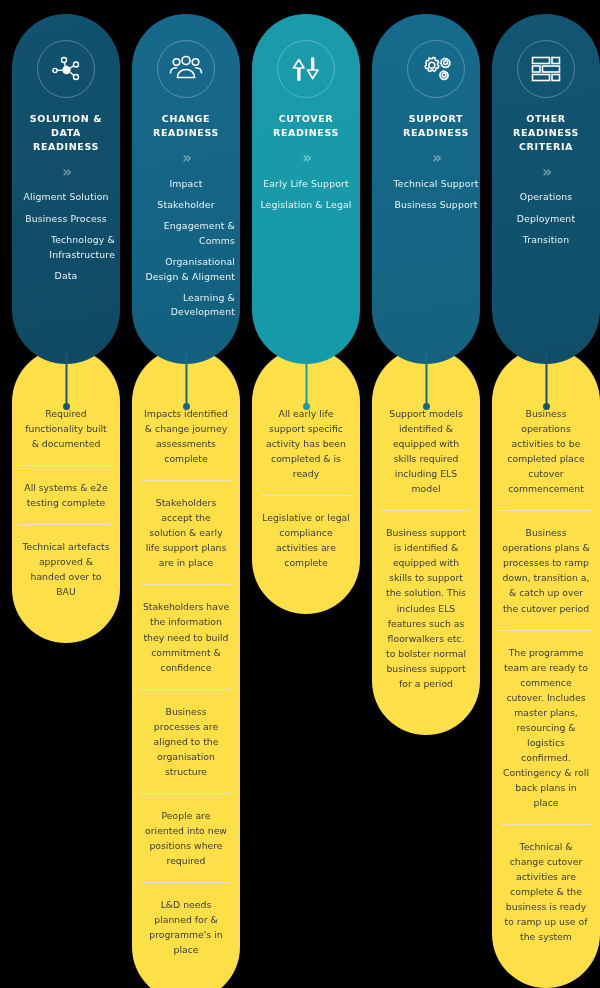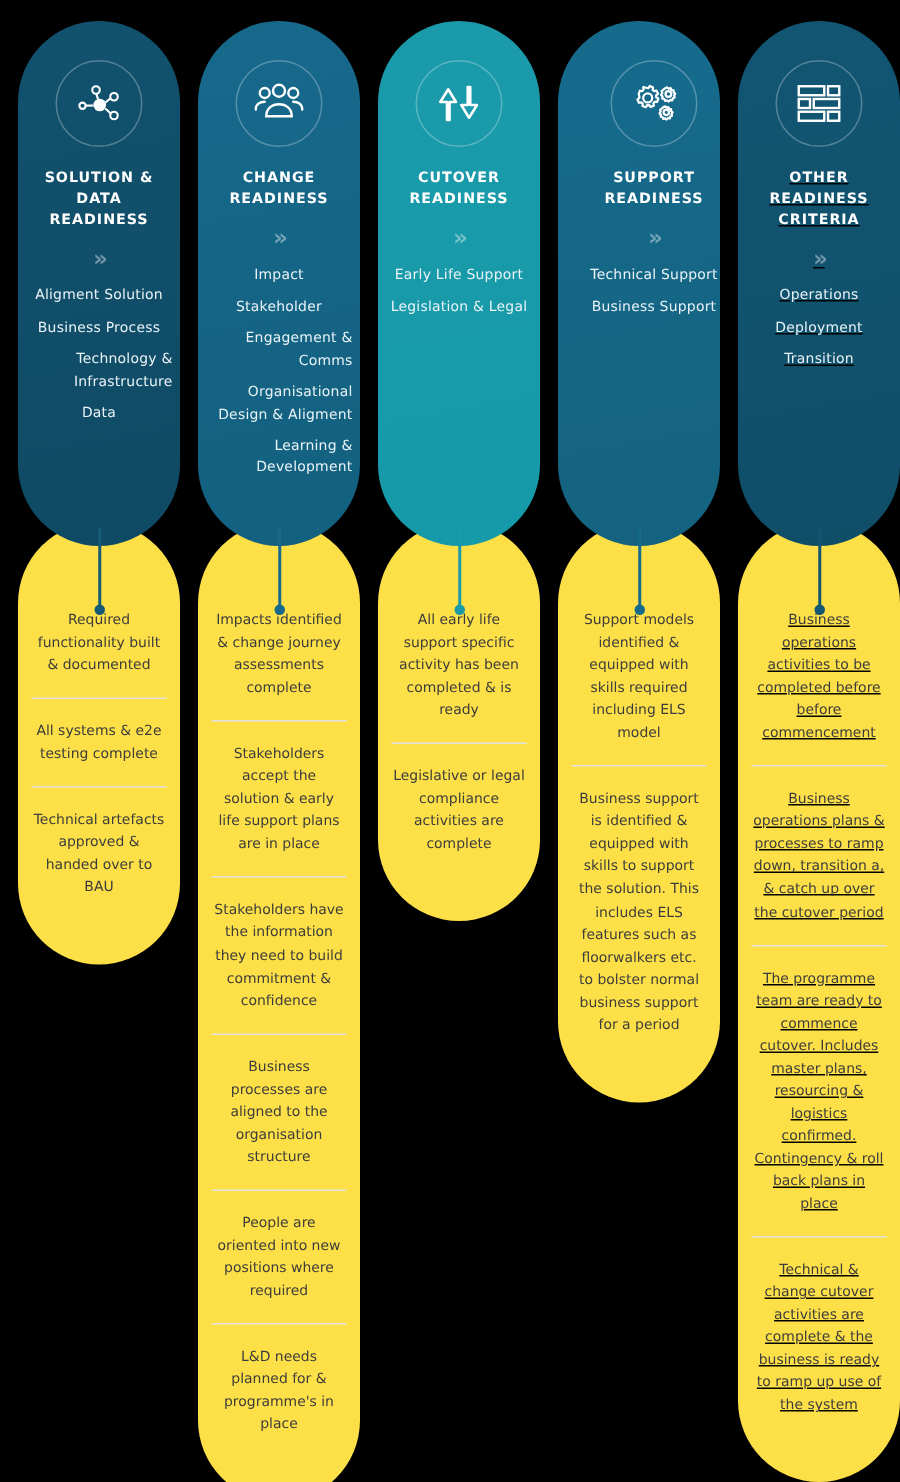--- a/index.html
+++ b/index.html
@@ -22,21 +22,21 @@
     padding: 14px 0 0 0;
   }
   .column {
     position: relative;
     width: 108px;
     margin-left: 12px;
     display: flex;
     flex-direction: column;
     align-items: center;
   }
-  .column:last-child { margin-right: 12px; text-decoration: underline; }
+  .column:last-child { margin-right: 12px; }
 
   
   .pill {
     position: relative;
     width: 108px;
     height: 350px;
     border-radius: 54px;
     display: flex;
     flex-direction: column;
     align-items: center;
@@ -297,21 +297,21 @@
         </div>
         <div class="pill-title">OTHER READINESS CRITERIA</div>
         <div class="chev">»</div>
         <div class="pill-items">
           <div class="pill-item">Operations</div>
           <div class="pill-item">Deployment</div>
           <div class="pill-item">Transition</div>
         </div>
       </div>
       <div class="card">
-        <div class="card-item">Business operations activities to be completed before before commencement</div>
+        <div class="card-item">Business operations activities to be completed place cutover commencement</div>
         <div class="card-item">Business operations plans &amp; processes to ramp down, transition a, &amp; catch up over the cutover period</div>
         <div class="card-item">The programme team are ready to commence cutover. Includes master plans, resourcing &amp; logistics confirmed. Contingency &amp; roll back plans in place</div>
         <div class="card-item">Technical &amp; change cutover activities are complete &amp; the business is ready to ramp up use of the system</div>
       </div>
       <div class="connector">
         <div class="stem" style="background: rgb(18, 86, 115);"></div>
         <div class="dot" style="background: rgb(18, 86, 115);"></div>
       </div>
     </div>
   </div>

